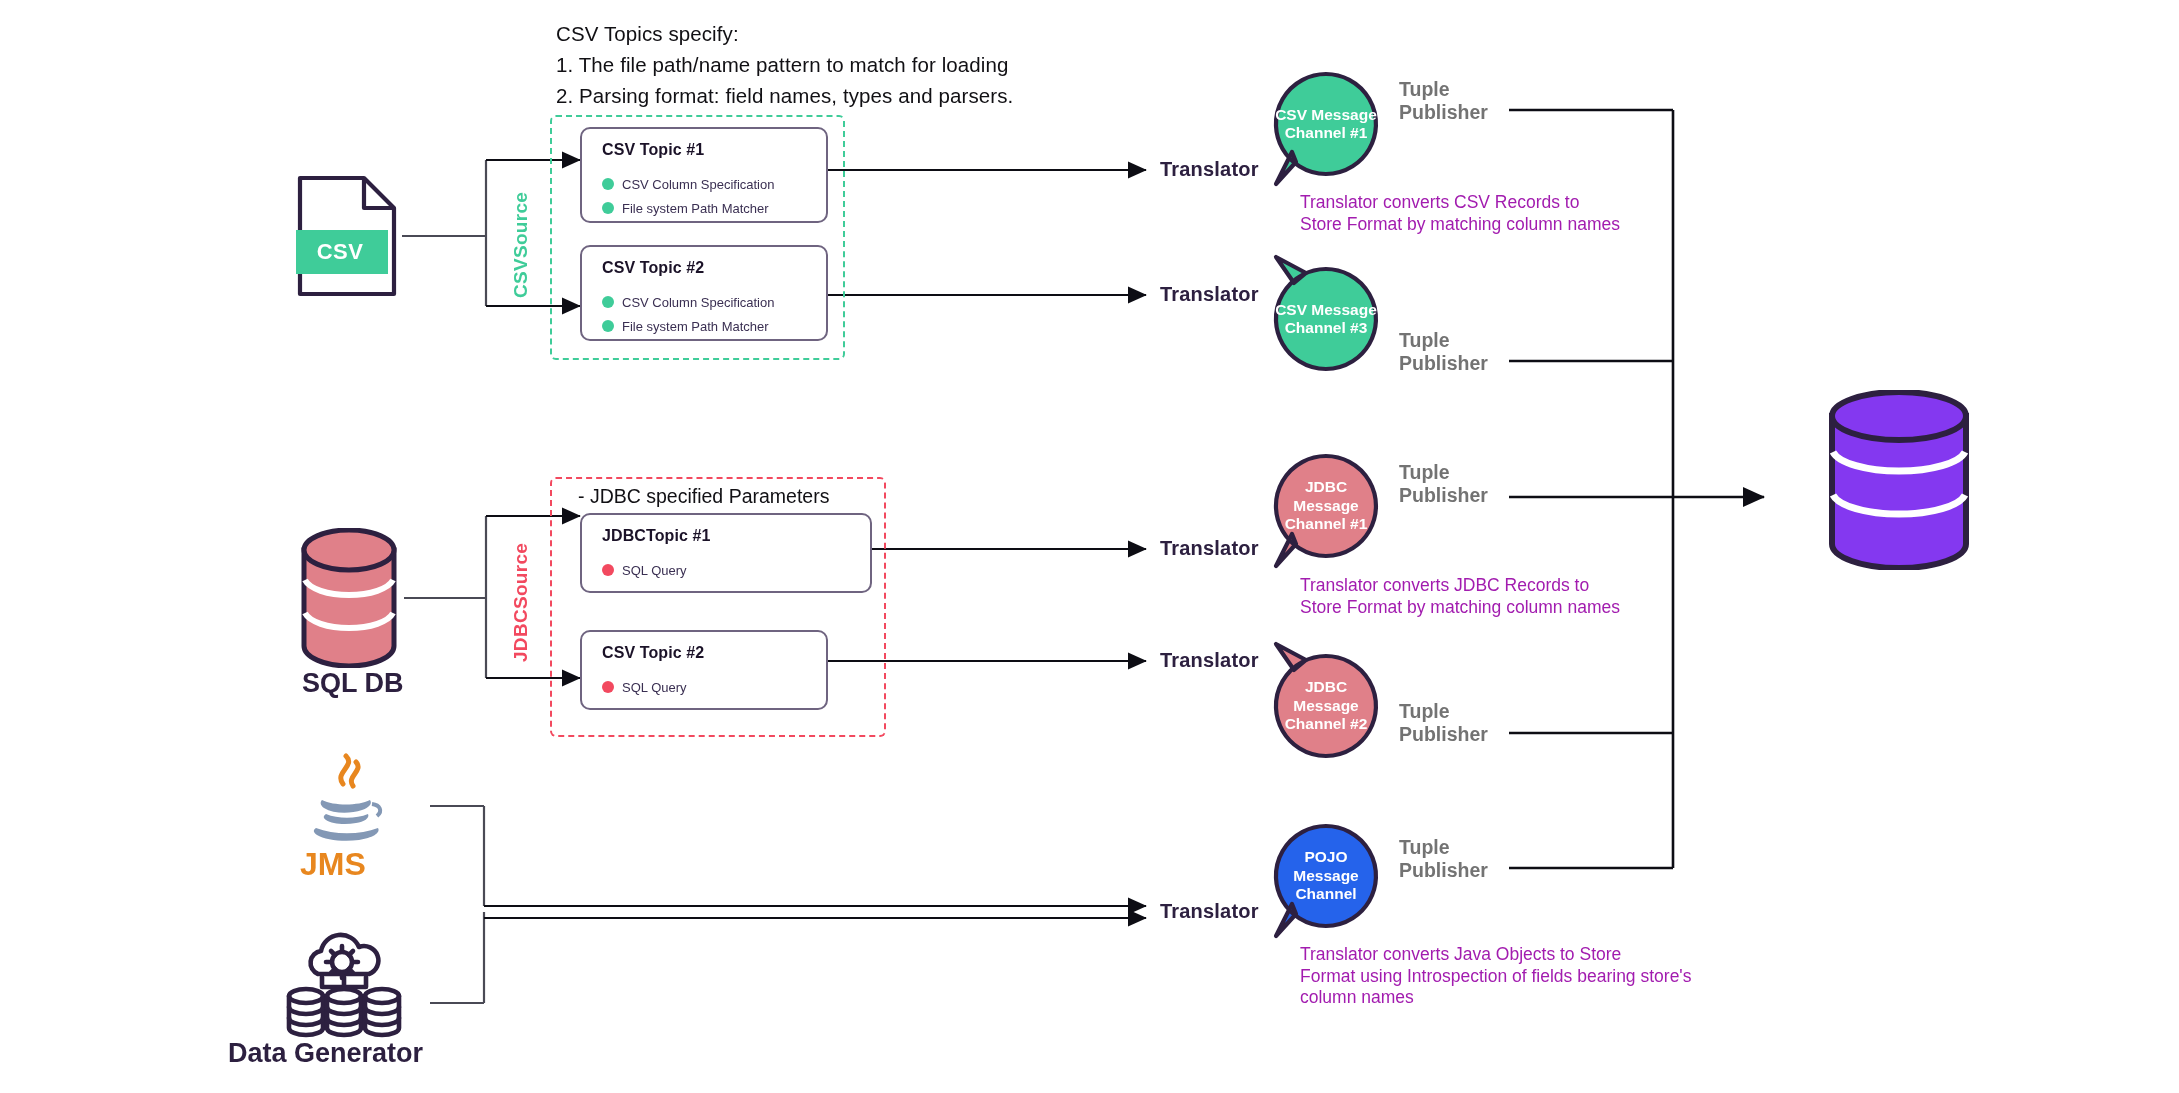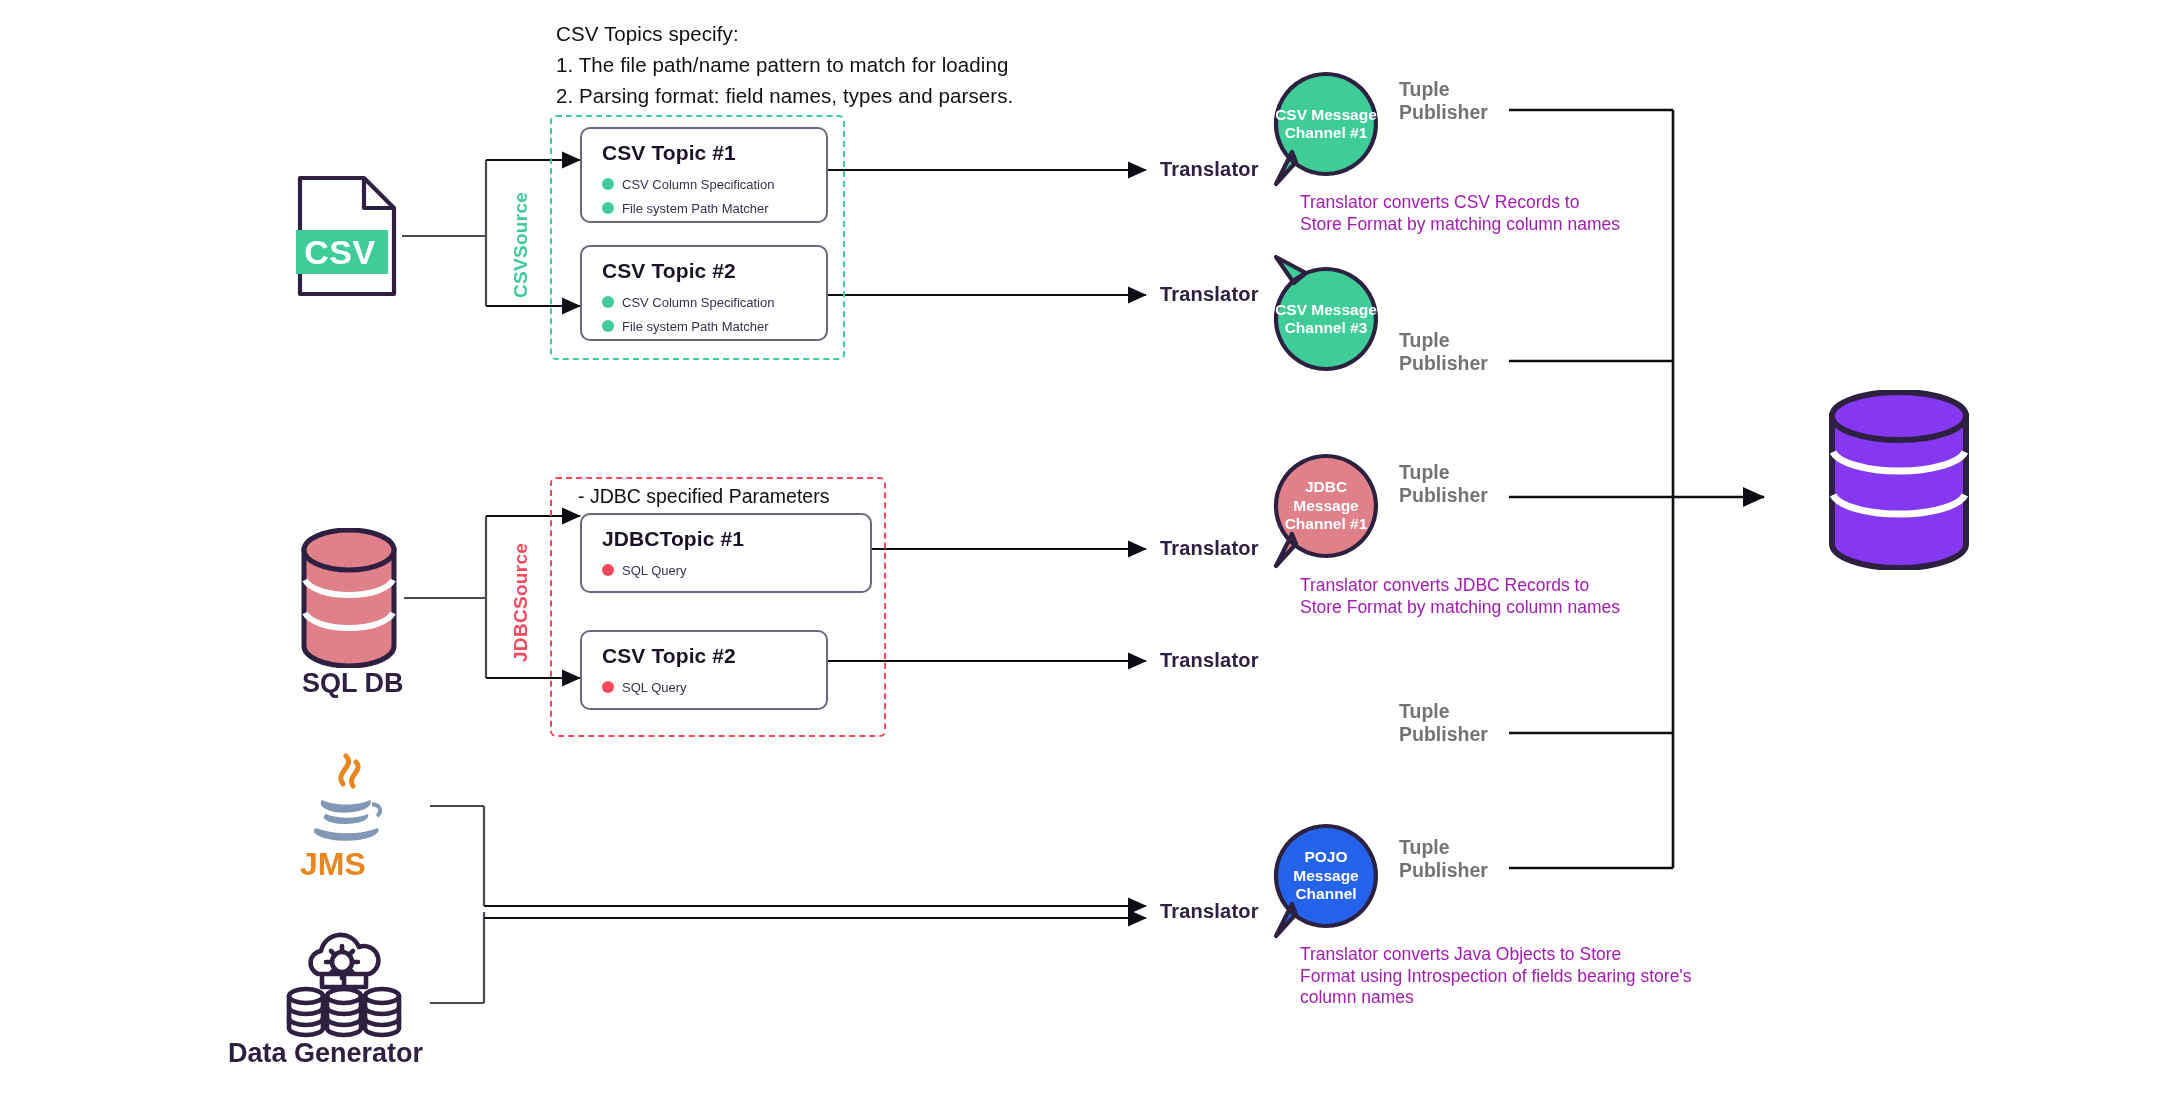--- a/index.html
+++ b/index.html
@@ -9,21 +9,21 @@
   svg.wires{position:absolute;left:0;top:0;width:2179px;height:1093px;overflow:visible;}
 
   .abs{position:absolute;}
   .note{font-size:20.5px;line-height:31px;color:#2d2040;white-space:pre;letter-spacing:.1px;}
   .note-dark{color:#111014;}
   .cap{font-size:17.5px;line-height:21.5px;color:#a21caf;white-space:pre;}
   .translator{font-size:20px;font-weight:bold;color:#2d2040;letter-spacing:.2px;}
 
   
   .card{position:absolute;background:#fff;border:2.2px solid #6f6480;border-radius:10px;box-sizing:border-box;}
-  .card .title{position:absolute;left:20px;top:12px;font-size:21px;font-weight:bold;color:#1b1228;letter-spacing:.1px;}
+  .card .title{position:absolute;left:20px;top:12px;font-size:16px;font-weight:bold;color:#1b1228;letter-spacing:.1px;}
   .card .bullets{position:absolute;left:20px;top:44px;}
   .brow{display:flex;align-items:center;height:22px;margin-bottom:2px;}
   .dot{width:12px;height:12px;border-radius:50%;margin-right:8px;flex:none;}
   .dot.g{background:#3fcc99;}
   .dot.r{background:#f2495f;}
   .blabel{font-size:13px;color:#3a2f52;white-space:nowrap;}
 
   .dashbox{position:absolute;box-sizing:border-box;border-radius:6px;}
   .dash-green{border:2.5px dashed #3fcc99;}
   .dash-red{border:2.5px dashed #f2495f;}
@@ -99,21 +99,21 @@
       <path d="M1673,497 L1764,497" marker-end="url(#ahbig)"></path>
     </g>
   </svg>
 
   <div class="abs" style="left:296px;top:174px;width:102px;height:124px;">
     <svg viewBox="0 0 102 124" width="102" height="124">
       <path d="M4,4 H68 L98,34 V120 H4 Z" fill="#fff" stroke="#2d2040" stroke-width="4.2" stroke-linejoin="round"></path>
       <path d="M68,4 V34 H98" fill="none" stroke="#2d2040" stroke-width="4.2" stroke-linejoin="round"></path>
       <rect x="-4" y="56" width="96" height="44" fill="#3fcc99"></rect>
     </svg>
-    <div class="abs" style="left:-2px;top:56px;width:92px;height:44px;display:flex;align-items:center;justify-content:center;color:#fff;font-weight:bold;font-size:34px;letter-spacing:.5px;">CSV</div>
+    <div class="abs" style="left:-2px;top:56px;width:92px;height:44px;display:flex;align-items:center;justify-content:center;color:#fff;font-weight:bold;font-size:22px;letter-spacing:.5px;">CSV</div>
   </div>
 
   <div class="abs" style="left:294px;top:528px;width:110px;height:140px;">
     <svg viewBox="0 0 110 140" width="110" height="140">
       <path d="M10,22 v96 a45,20 0 0 0 90,0 v-96 z" fill="#e08089" stroke="#2d2040" stroke-width="5"></path>
       <ellipse cx="55" cy="22" rx="45" ry="20" fill="#e08089" stroke="#2d2040" stroke-width="5"></ellipse>
       <path d="M11,52 a45,19 0 0 0 88,0" fill="none" stroke="#ffffff" stroke-width="6"></path>
       <path d="M11,85 a45,19 0 0 0 88,0" fill="none" stroke="#ffffff" stroke-width="6"></path>
     </svg>
   </div>
@@ -251,20 +251,29 @@
       <path d="M54,4 a50,50 0 1 1 -0.1,0 Z M24,92 L4,114 L20,82 Z" fill="#e08089" stroke="#2d2040" stroke-width="4.2" stroke-linejoin="round"></path>
     </svg>
     <div class="bt">JDBC
 Message
 Channel
 #1</div>
   </div>
   <div class="pub" style="left:1399px;top:461px;">Tuple
 Publisher</div>
 
+  <div class="bubble" style="left:1272px;top:652px;">
+    <svg viewBox="0 0 108 108" width="108" height="108" style="overflow:visible">
+      <path d="M54,4 a50,50 0 1 1 -0.1,0 Z M22,18 L4,-8 L34,8 Z" fill="#e08089" stroke="#2d2040" stroke-width="4.2" stroke-linejoin="round"></path>
+    </svg>
+    <div class="bt">JDBC
+Message
+Channel
+#2</div>
+  </div>
   <div class="pub" style="left:1399px;top:700px;">Tuple
 Publisher</div>
 
   <div class="bubble" style="left:1272px;top:822px;">
     <svg viewBox="0 0 108 108" width="108" height="108" style="overflow:visible">
       <path d="M54,4 a50,50 0 1 1 -0.1,0 Z M24,92 L4,114 L20,82 Z" fill="#2563eb" stroke="#2d2040" stroke-width="4.2" stroke-linejoin="round"></path>
     </svg>
     <div class="bt">POJO
 Message
 Channel</div>

